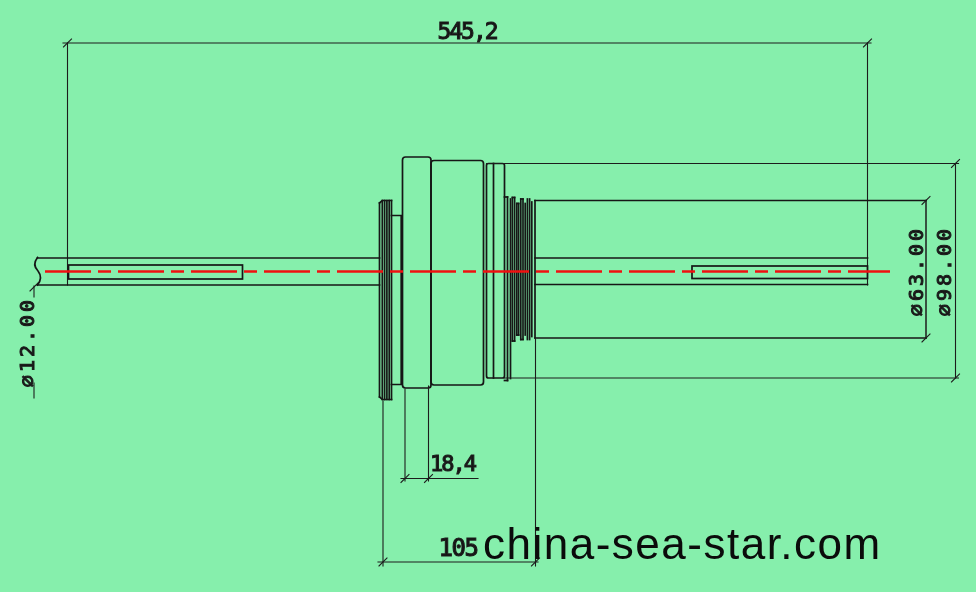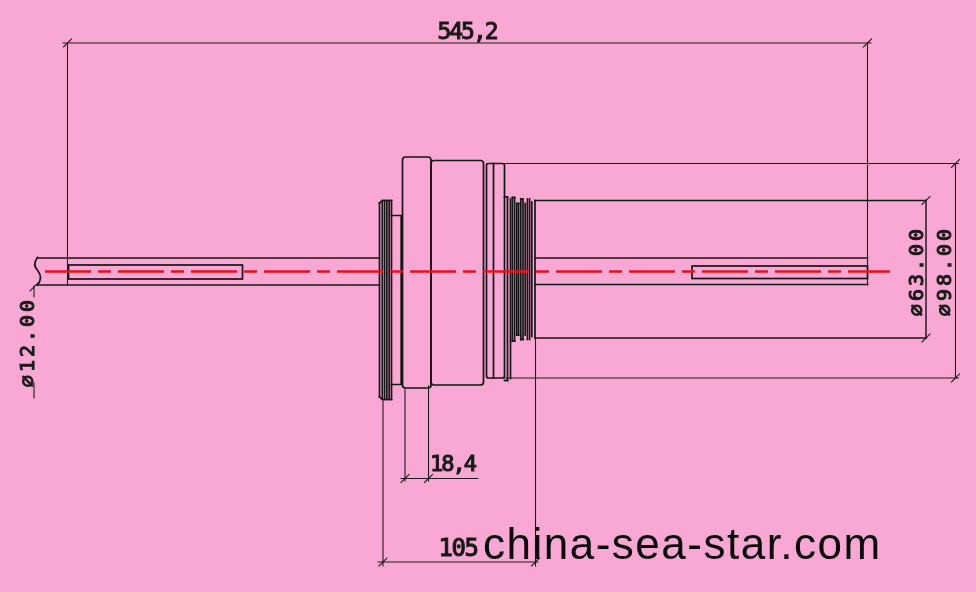--- a/index.html
+++ b/index.html
@@ -1,16 +1,16 @@
 <!DOCTYPE html>
 <html><head>
 <meta charset="utf-8">
 <style>
   html,body{margin:0;padding:0;background:#ffffff;}
-  .stage{position:relative;width:976px;height:592px;background:#f9a8d4;overflow:hidden;
+  .stage{position:relative;width:976px;height:592px;background:#86efac;overflow:hidden;
          font-family:"DejaVu Sans Mono", monospace;}
   svg{position:absolute;left:0;top:0;}
   .outline{stroke:#161616;stroke-width:1.7;fill:none;stroke-linecap:square;}
   .thin{stroke:#1c1c1c;stroke-width:1.1;fill:none;stroke-linecap:square;}
   .dimtext{fill:#151515;font-family:"DejaVu Sans Mono",monospace;font-size:23px;letter-spacing:-2px;}
   .dimtext-sm{fill:#151515;font-family:"DejaVu Sans Mono",monospace;font-size:22px;letter-spacing:-2px;}
   .dimtext-105{fill:#151515;font-family:"DejaVu Sans Mono",monospace;font-size:24px;letter-spacing:-1.5px;}
   .diatext{fill:#151515;font-family:"DejaVu Sans Mono",monospace;font-size:20px;letter-spacing:3px;}
   .watermark{fill:#0b0b0b;font-family:"Liberation Sans",sans-serif;font-size:44px;letter-spacing:1.5px;}
   .centerline{fill:none;stroke-width:2.6;stroke-dasharray:46 7 13 7;}

